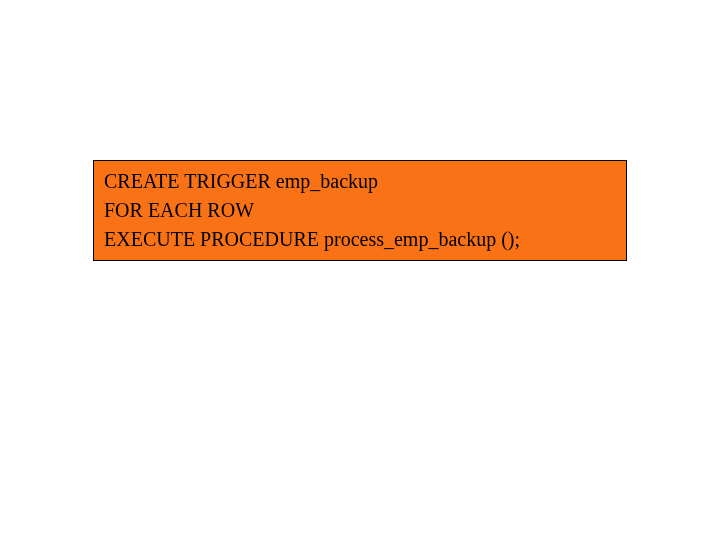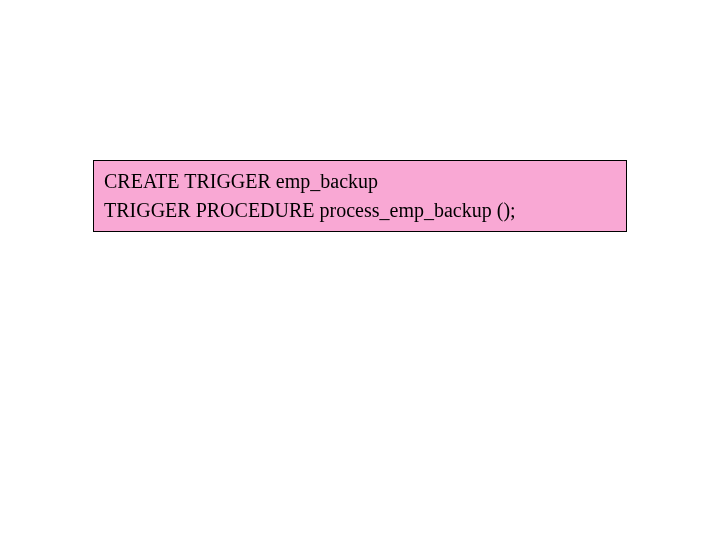--- a/index.html
+++ b/index.html
@@ -8,30 +8,31 @@
       height: 540px;
       background: #ffffff;
       position: relative;
       font-family: "Comic Sans MS", "Comic Sans", cursive;
     }
     .code-box {
       position: absolute;
       left: 93px;
       top: 160px;
       width: 534px;
-      background: #f9a8d4;
+      background: #f97316;
       border: 1px solid #000000;
       padding: 6px 10px;
       font-size: 20px;
       line-height: 1.45;
       color: #000000;
     }
     .code-line {
       white-space: nowrap;
     }
   </style>
 </head>
 <body>
 
 <div class="code-box">
   <div class="code-line">CREATE TRIGGER emp_backup</div>
-  <div class="code-line">TRIGGER PROCEDURE process_emp_backup ();</div>
+  <div class="code-line">FOR EACH ROW</div>
+  <div class="code-line">EXECUTE PROCEDURE process_emp_backup ();</div>
 </div>
 
 </body></html>

